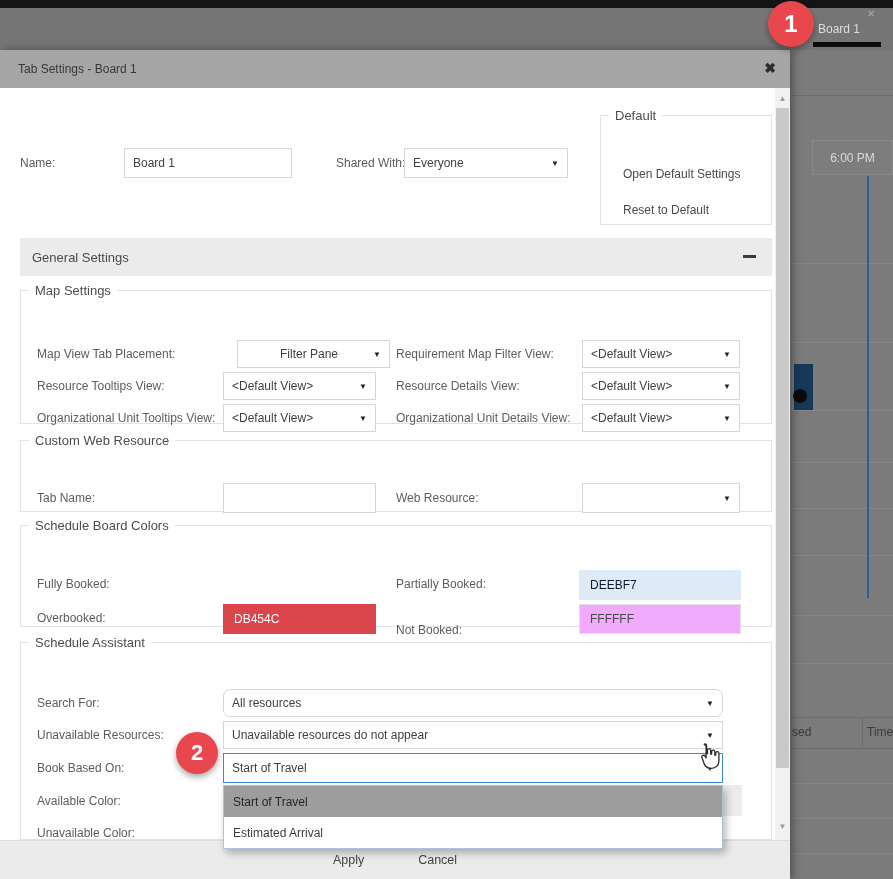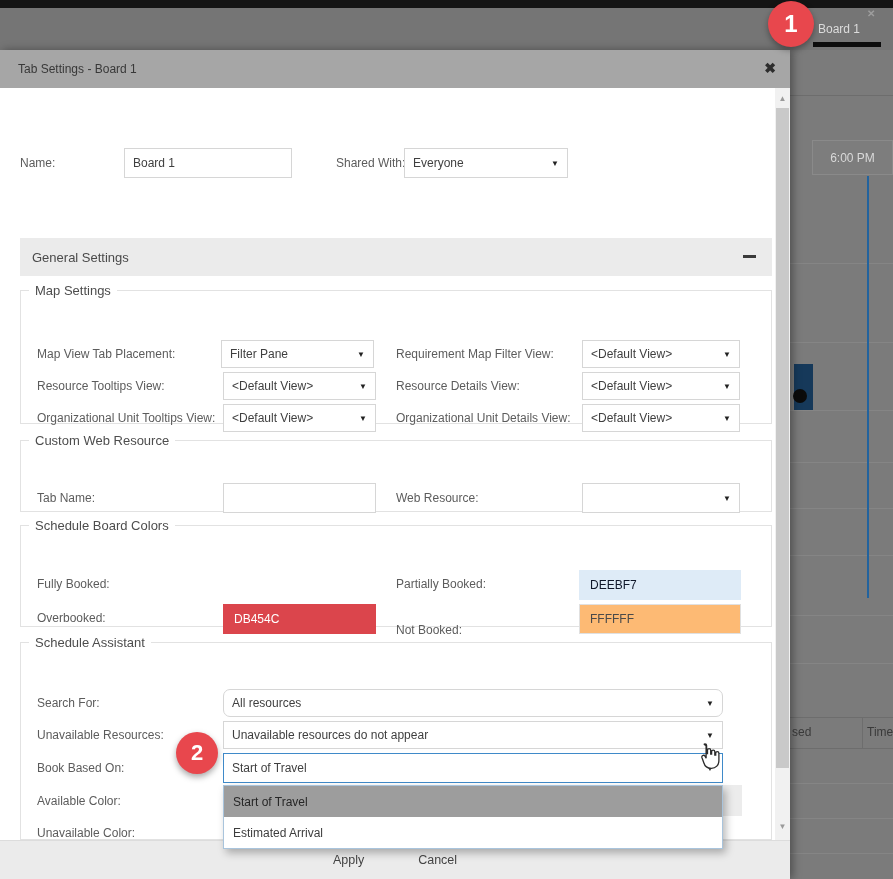--- a/index.html
+++ b/index.html
@@ -163,31 +163,36 @@
     <span class="lbl" style="left:20px; top:106px;">Name:</span>
     <div class="txt-input" style="left:124px; top:98px; width:168px; height:30px;">
       <span>Board 1</span>
     </div>
     <span class="lbl" style="left:336px; top:106px;">Shared With:</span>
     <div class="select" style="left:404px; top:98px; width:164px; height:30px;">
       <span>Everyone</span>
       <span class="arr">▼</span>
     </div>
 
+    <fieldset class="group" style="left:600px; top:58px; width:172px; height:117px;">
+      <legend>Default</legend>
+      <span class="link" style="left:22px; top:44px;">Open Default Settings</span>
+      <span class="link" style="left:22px; top:80px;">Reset to Default</span>
+    </fieldset>
 
     <div class="abs section-bar">
       <span class="cap">General Settings</span>
       <span class="minus"></span>
     </div>
 
     <fieldset class="group" style="left:20px; top:233px; width:752px; height:141px;">
       <legend>Map Settings</legend>
 
       <span class="lbl" style="left:16px; top:49px;">Map View Tab Placement:</span>
-      <div class="select" style="left:200px; top:42px; width:153px; height:28px;">
+      <div class="select" style="left:216px; top:42px; width:153px; height:28px;justify-content:center;">
         <span>Filter Pane</span>
         <span class="arr">▼</span>
       </div>
       <span class="lbl" style="left:375px; top:49px;">Requirement Map Filter View:</span>
       <div class="select" style="left:561px; top:42px; width:158px; height:28px;">
         <span>&lt;Default View&gt;</span>
         <span class="arr">▼</span>
       </div>
 
       <span class="lbl" style="left:16px; top:81px;">Resource Tooltips View:</span>
@@ -233,21 +238,21 @@
       <span class="lbl" style="left:375px; top:44px;">Partially Booked:</span>
       <div class="swatch" style="left: 558px; top: 37px; width: 162px; height: 30px; background-color: rgb(222, 235, 247); color: #0f172a;">
         <span>DEEBF7</span>
       </div>
 
       <span class="lbl" style="left:16px; top:78px;">Overbooked:</span>
       <div class="swatch" style="left: 202px; top: 71px; width: 153px; height: 30px; background-color: rgb(219, 69, 76); color: rgb(255, 255, 255);">
         <span>DB454C</span>
       </div>
       <span class="lbl" style="left:375px; top:90px;">Not Booked:</span>
-      <div class="swatch bordered" style="left: 558px; top: 71px; width: 162px; height: 30px; background-color: #fdba74; color: rgb(74, 74, 74);">
+      <div class="swatch bordered" style="left: 558px; top: 71px; width: 162px; height: 30px; background-color: #f0abfc; color: rgb(74, 74, 74);">
         <span>FFFFFF</span>
       </div>
     </fieldset>
 
     <fieldset class="group" style="left:20px; top:585px; width:752px; height:205px;">
       <legend>Schedule Assistant</legend>
 
       <span class="lbl" style="left:16px; top:46px;">Search For:</span>
       <div class="select" style="left:202px; top:39px; width:500px; height:28px;border-radius:7px;">
         <span>All resources</span>

